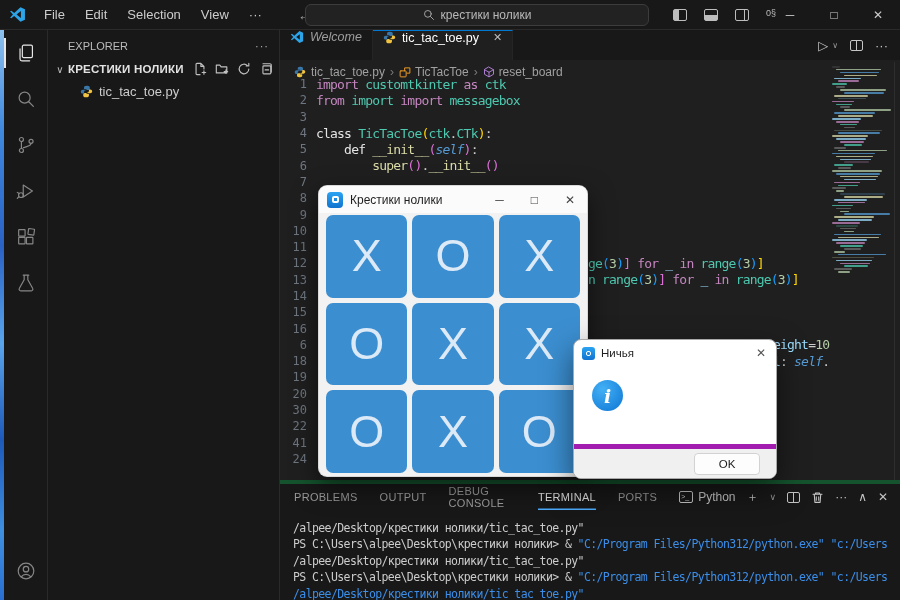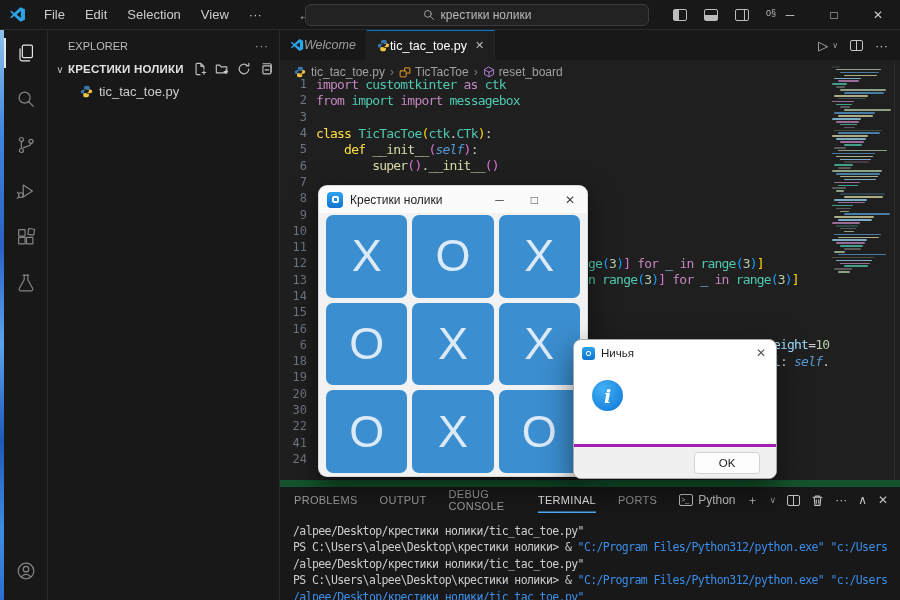--- a/index.html
+++ b/index.html
@@ -44,50 +44,50 @@
   .sb-head .more { margin-left:auto; color:#b0b0b0; letter-spacing:1px; }
   .sb-folder { display:flex; align-items:center; height:22px; padding:0 6px 0 4px; color:#e2e2e2; background:#2a2d2e00; }
   .sb-folder .chev { color:#bababa; font-size:10px; width:16px; text-align:center; }
   .sb-folder .fname { font-weight:bold; font-size:11.5px; letter-spacing:.2px; }
   .sb-actions { margin-left:auto; display:flex; gap:8px; align-items:center; }
   .sb-actions svg { stroke:#c0c0c0; }
   .sb-file { display:flex; align-items:center; gap:6px; height:22px; padding-left:32px; color:#cccccc; font-size:13px; }
   
   .editor { position:absolute; left:280px; top:30px; width:620px; height:450px; background:#1f1f1f; }
   .tabstrip { position:absolute; left:0; top:0; width:620px; height:30px; background:#181818; display:flex; }
-  .tab { display:flex; align-items:center; gap:0; padding:0 10px; height:30px; font-size:12.5px; border-right:1px solid #252525; }
+  .tab { display:flex; gap:6px; padding:0 10px; height:30px; font-size:12.5px; border-right:1px solid #252525; }
   .tab.inactive { color:#9d9d9d; background:#181818; }
   .tab.inactive .lbl { font-style:italic; }
   .tab.active { color:#ffffff; background:#1f1f1f; border-top:1.5px solid #0078d4; }
   .tab .x { margin-left:8px; color:#bcbcbc; font-size:11px; }
   .ed-actions { margin-left:auto; display:flex; align-items:center; gap:12px; padding-right:12px; color:#c5c5c5; }
   .ed-actions .chev { font-size:8px; margin-left:-8px; color:#9a9a9a; }
   .splitico { width:13px; height:11px; border:1px solid #c5c5c5; border-radius:2px; position:relative; }
   .splitico::before { content:""; position:absolute; left:5px; top:0; bottom:0; width:1px; background:#c5c5c5; }
   .breadcrumb { position:absolute; left:0; top:30px; width:620px; height:24px; display:flex; align-items:center;
     gap:5px; padding-left:14px; font-size:12px; color:#a0a0a0; background:#1f1f1f; }
   .breadcrumb .sep { color:#7a7a7a; font-size:12px; }
   .crumb { display:flex; align-items:center; gap:4px; }
   
   .code { position:absolute; left:0; top:46px; width:550px; }
   .code-row { display:flex; height:16.3px; align-items:center; font-family:"DejaVu Sans Mono", monospace;
     font-size:13px; letter-spacing:-0.8px; white-space:pre; }
   .code-row .num { width:36px; text-align:right; color:#6e7681; padding-right:9px; font-size:12px; letter-spacing:0; flex:0 0 auto;}
   .frag { position:absolute; font-family:"DejaVu Sans Mono", monospace; font-size:13px; letter-spacing:-0.8px;
     white-space:pre; z-index:3; height:16.3px; display:flex; align-items:center;}
-  .tk-kw{color:#c586c0}.tk-ty{color:#4ec9b0}.tk-st{color:#fde047}
+  .tk-kw{color:#c586c0}.tk-ty{color:#4ec9b0}.tk-st{color:#e5e5e5}
   .tk-slf{color:#569cd6;font-style:italic}.tk-fn{color:#dcdcaa}.tk-nu{color:#b5cea8}
   .tk-vr{color:#9cdcfe}.tk-p1{color:#ffd700}.tk-p2{color:#da70d6}.tk-p3{color:#179fff}.tk-pl{color:#cccccc}
   
   .minimap { position:absolute; left:550px; top:36px; width:64px; height:408px; }
   .minimap .mrow { height:1.6px; margin-bottom:1.3px; border-radius:1px; opacity:.75; }
   .mapline { position:absolute; left:614px; top:32px; width:1px; height:448px; background:#2d2d2d; }
   
   .panel { position:absolute; left:280px; top:480px; width:620px; height:120px; background:#181818;
-    border-top:7px solid #14532d; z-index:4; }
+    border-top:4px solid #14532d; z-index:4; }
   .ptabs { display:flex; align-items:center; gap:22px; height:26px; padding-left:14px; font-size:11px; color:#9a9a9a; }
   .ptab { height:26px; display:flex; align-items:center; letter-spacing:.3px; }
   .ptab.active { color:#e7e7e7; box-shadow:inset 0 -1.5px 0 #4daafc; }
   .pctrl { margin-left:auto; display:flex; align-items:center; gap:11px; padding-right:12px; color:#c5c5c5; font-size:12px; }
   .pctrl .shell { display:flex; align-items:center; gap:5px; }
   .termico { width:14px; height:12px; border:1px solid #c5c5c5; border-radius:2px; font-size:7px; line-height:10px;
     text-align:left; padding-left:1px; color:#c5c5c5; }
   .term { padding:10px 0 0 13px; font-family:"DejaVu Sans Mono", monospace; font-size:11.5px;
     letter-spacing:-0.6px; line-height:16.4px; white-space:pre; overflow:hidden; }
   .tw{color:#cccccc} .tb{color:#3b8eea}
@@ -110,21 +110,21 @@
   .mb-title { height:26px; display:flex; align-items:center; padding:0 10px 0 8px; }
   .mb-title .ctkicon { width:13px; height:13px; border-radius:3px; }
   .mb-title .ctkicon i { width:5px; height:5px; border-width:1.5px; }
   .mb-title .t { font-size:11.5px; color:#1f1f1f; }
   .mb-title .x { margin-left:auto; color:#555; font-size:12px; }
   .mb-body { display:flex; align-items:center; gap:13px; padding:14px 12px 12px 18px; }
   .infoico { width:31px; height:31px; border-radius:50%; flex:0 0 auto;
     background:radial-gradient(circle at 35% 30%, #43b0f5, #0d76d4); display:flex; align-items:center; justify-content:center;
     color:#fff; font-family:"DejaVu Serif", serif; font-style:italic; font-weight:bold; font-size:19px; }
   .mb-msg { font-size:11.5px; color:#1b1b1b; }
-  .mb-foot { position:absolute; left:0; right:0; bottom:0; height:34px; background:#f0f0f0; border-top:3px solid #a21caf;
+  .mb-foot { position:absolute; left:0; right:0; bottom:0; height:34px; background:#f0f0f0; border-top:5px solid #a21caf;
     display:flex; align-items:center; justify-content:flex-end; padding-right:16px; }
   .okbtn { width:66px; height:22px; background:#fdfdfd; border:1px solid #d2d2d2; border-radius:4px;
     font-size:11.5px; color:#1b1b1b; display:flex; align-items:center; justify-content:center; }
   svg { fill:none; stroke-width:1.3; stroke-linecap:round; stroke-linejoin:round; }
 </style>
 </head>
 <body>
 
 <div id="app">
 

